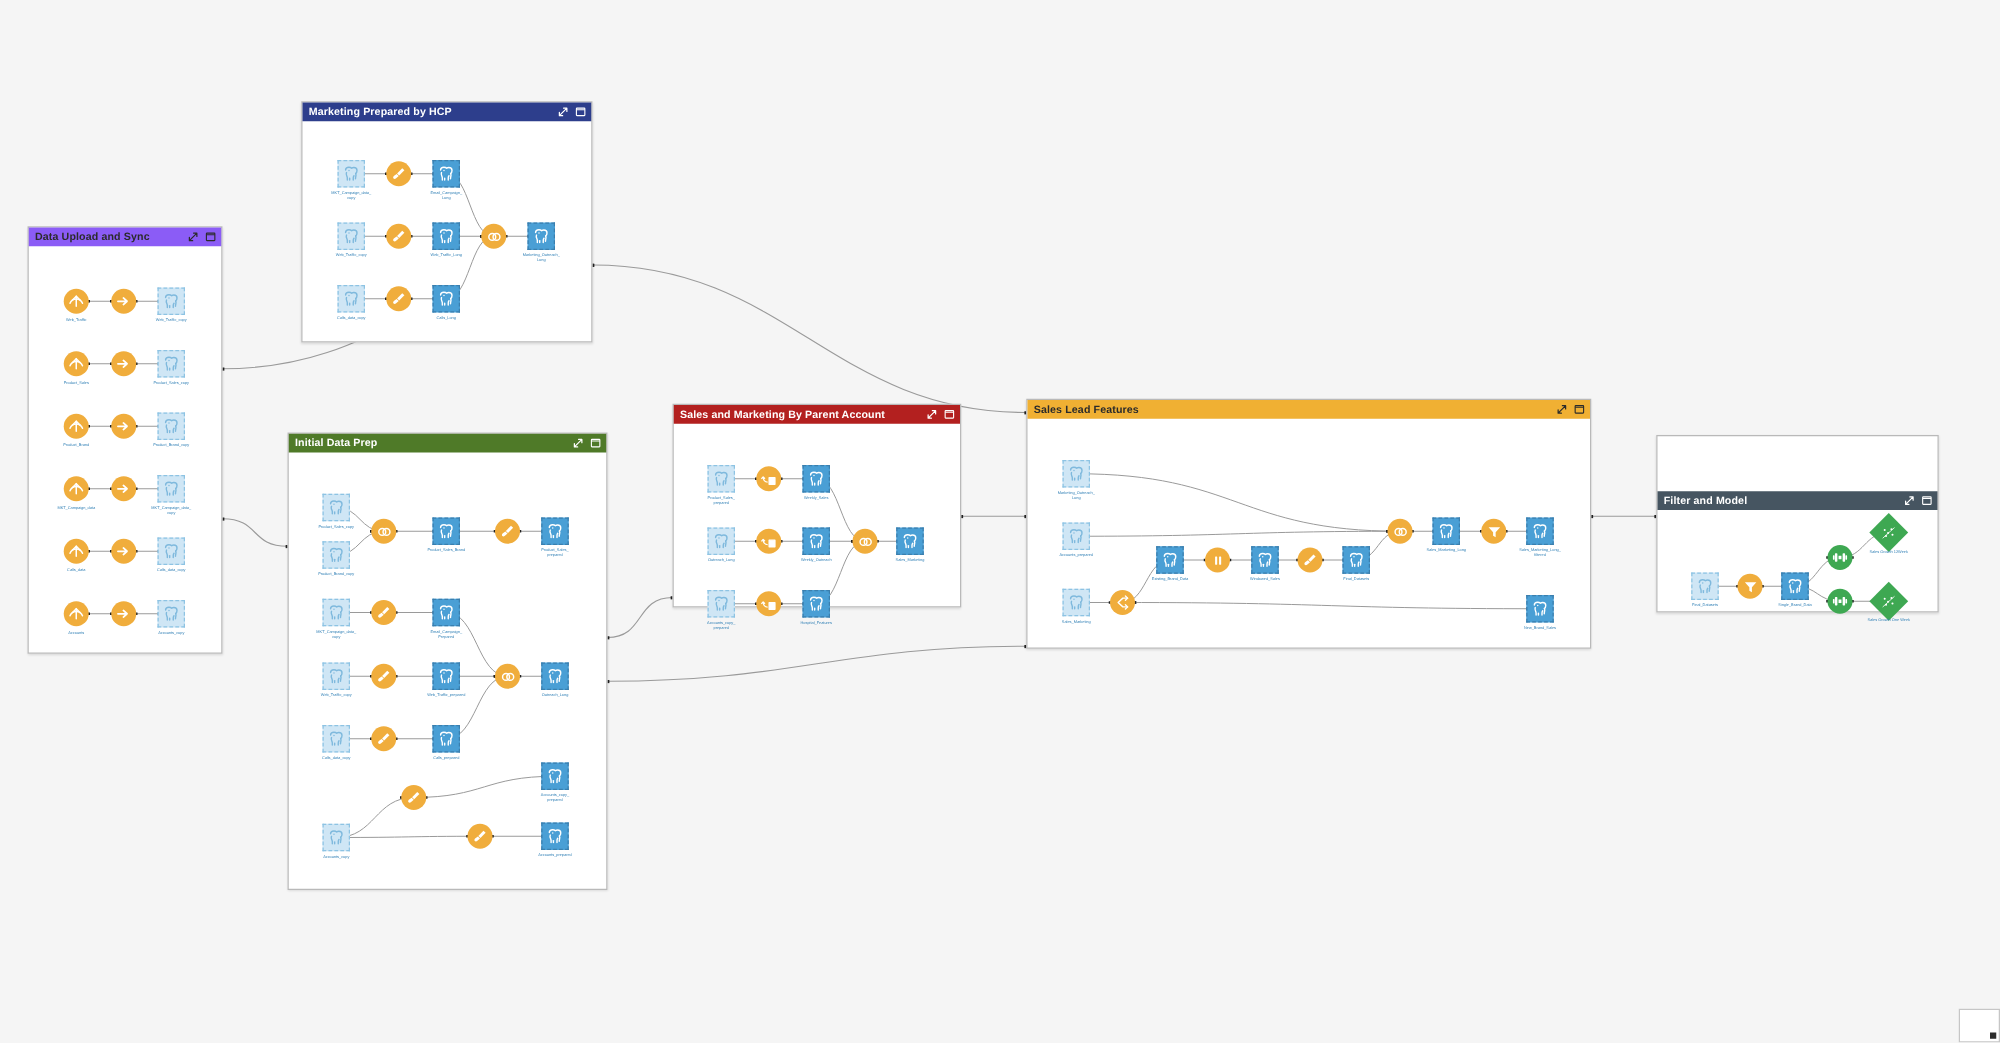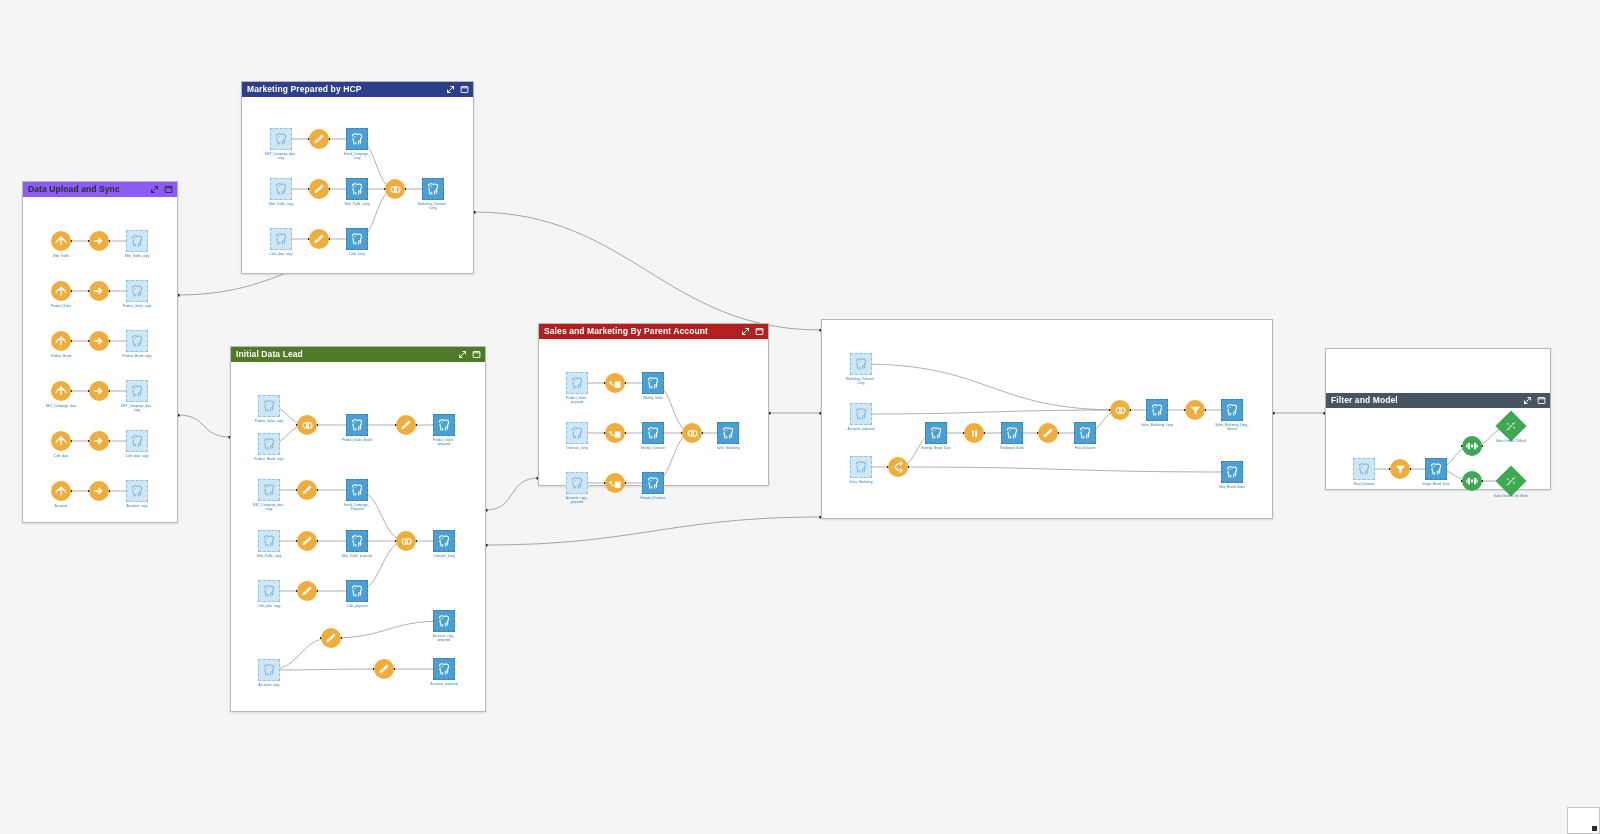--- a/index.html
+++ b/index.html
@@ -559,21 +559,21 @@
                 </g>
               </svg>
             </div>
             <div class="nlabel">Marketing_Outreach_
 Long</div>
           </div>
         </div>
       </div>
       <div class="panel" style="left: 230px; top: 346px; width: 256px; height: 366px;">
         <div class="panel-header" style="background: rgb(79, 122, 40); color: rgb(255, 255, 255);">
-          <span class="panel-title">Initial Data Lead</span>
+          <span class="panel-title">Initial Data Prep</span>
           <div class="hdr-icons">
             <span class="hicon"><svg width="9" height="9" viewBox="0 0 24 24">
                 <path d="M20 4L4 20M20 4h-7M20 4v7M4 20h7M4 20v-7" fill="none" stroke="#ffffff" stroke-width="2.6" stroke-linecap="round"></path>
               </svg></span>
             <span class="hicon"><svg width="9" height="9" viewBox="0 0 24 24">
                 <rect x="3" y="4" width="18" height="16" rx="1.2" fill="none" stroke="#ffffff" stroke-width="2.4"></rect>
                 <path d="M3 7.5h18" stroke="#ffffff" stroke-width="2.4"></path>
               </svg></span>
           </div>
         </div>
@@ -1125,20 +1125,32 @@
                   <path d="M17.3 11.8c.5 1.2.5 2.6.1 3.8-.3 1-.3 1.6-.3 2.3"></path>
                   <path d="M9.3 8.1h.01"></path>
                 </g>
               </svg>
             </div>
             <div class="nlabel">Sales_Marketing</div>
           </div>
         </div>
       </div>
       <div class="panel" style="left: 821px; top: 319px; width: 452px; height: 200px;">
+        <div class="panel-header" style="background: rgb(240, 176, 51); color: rgb(43, 43, 43);">
+          <span class="panel-title">Sales Lead Features</span>
+          <div class="hdr-icons">
+            <span class="hicon"><svg width="9" height="9" viewBox="0 0 24 24">
+                <path d="M20 4L4 20M20 4h-7M20 4v7M4 20h7M4 20v-7" fill="none" stroke="#2b2b2b" stroke-width="2.6" stroke-linecap="round"></path>
+              </svg></span>
+            <span class="hicon"><svg width="9" height="9" viewBox="0 0 24 24">
+                <rect x="3" y="4" width="18" height="16" rx="1.2" fill="none" stroke="#2b2b2b" stroke-width="2.4"></rect>
+                <path d="M3 7.5h18" stroke="#2b2b2b" stroke-width="2.4"></path>
+              </svg></span>
+          </div>
+        </div>
         <div class="panel-body">
           <svg class="edges" style="width:100%;height:100%">
             <path d="M39 44 C 168.5 44, 168.5 90, 298 90" fill="none" stroke="#9a9a9a" stroke-width="0.8"></path>
             <rect x="48" y="43" width="2" height="2" fill="#222"></rect>
             <rect x="287" y="89" width="2" height="2" fill="#222"></rect>
             <path d="M39 94 C 168.5 94, 168.5 90, 298 90" fill="none" stroke="#9a9a9a" stroke-width="0.8"></path>
             <rect x="48" y="93" width="2" height="2" fill="#222"></rect>
             <rect x="287" y="89" width="2" height="2" fill="#222"></rect>
             <line x1="39" y1="147" x2="76" y2="147" stroke="#9a9a9a" stroke-width="0.8"></line>
             <rect x="48" y="146" width="2" height="2" fill="#222"></rect>

